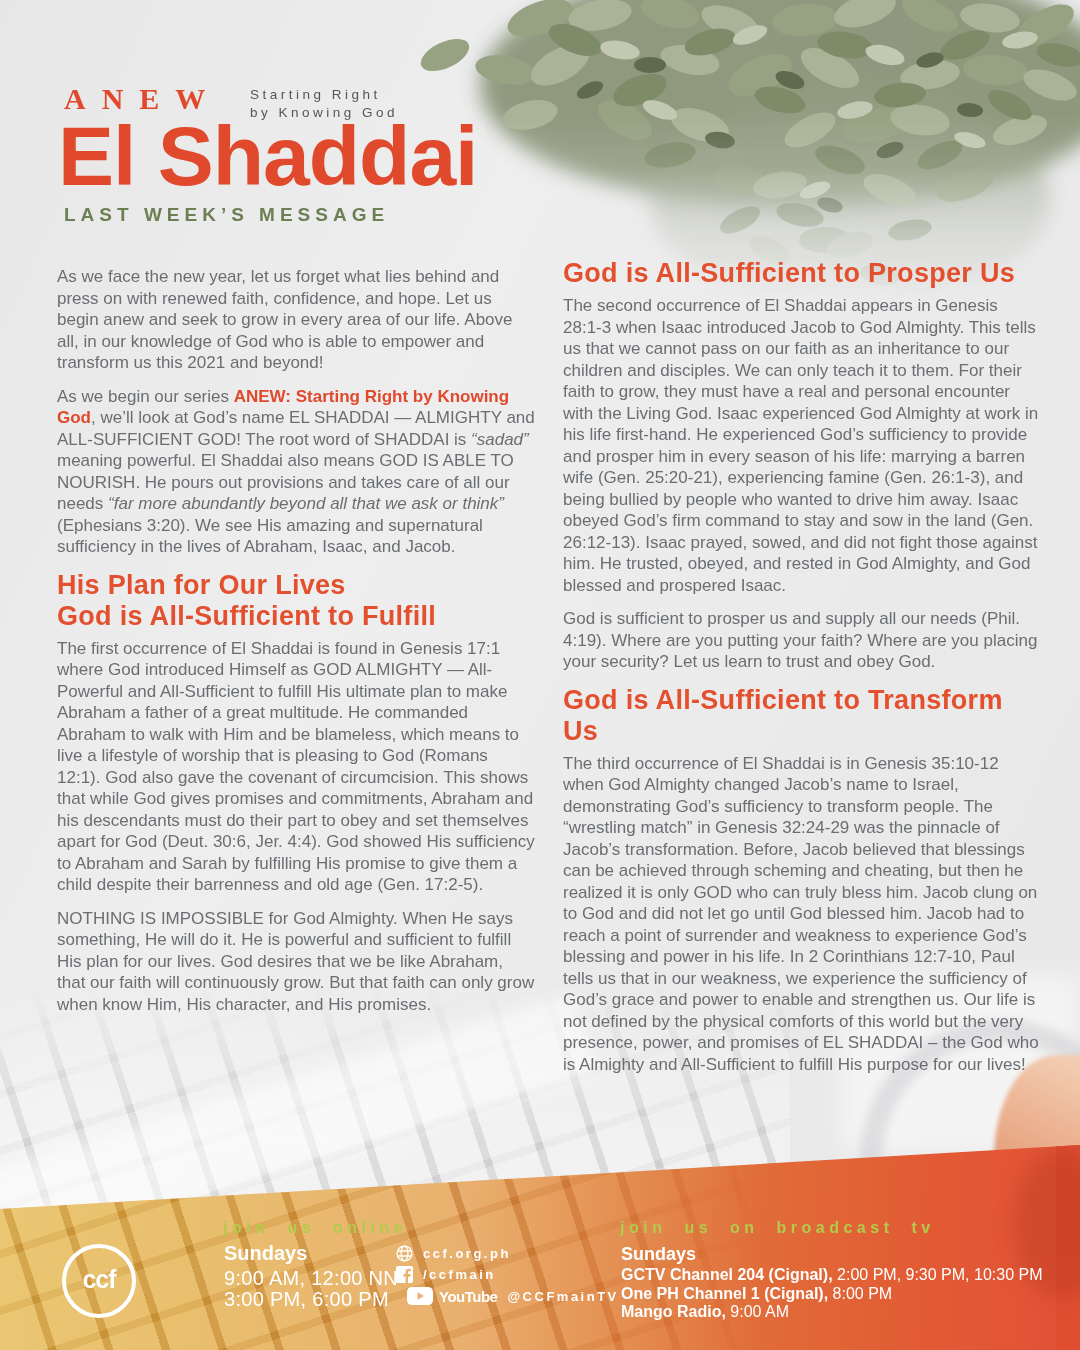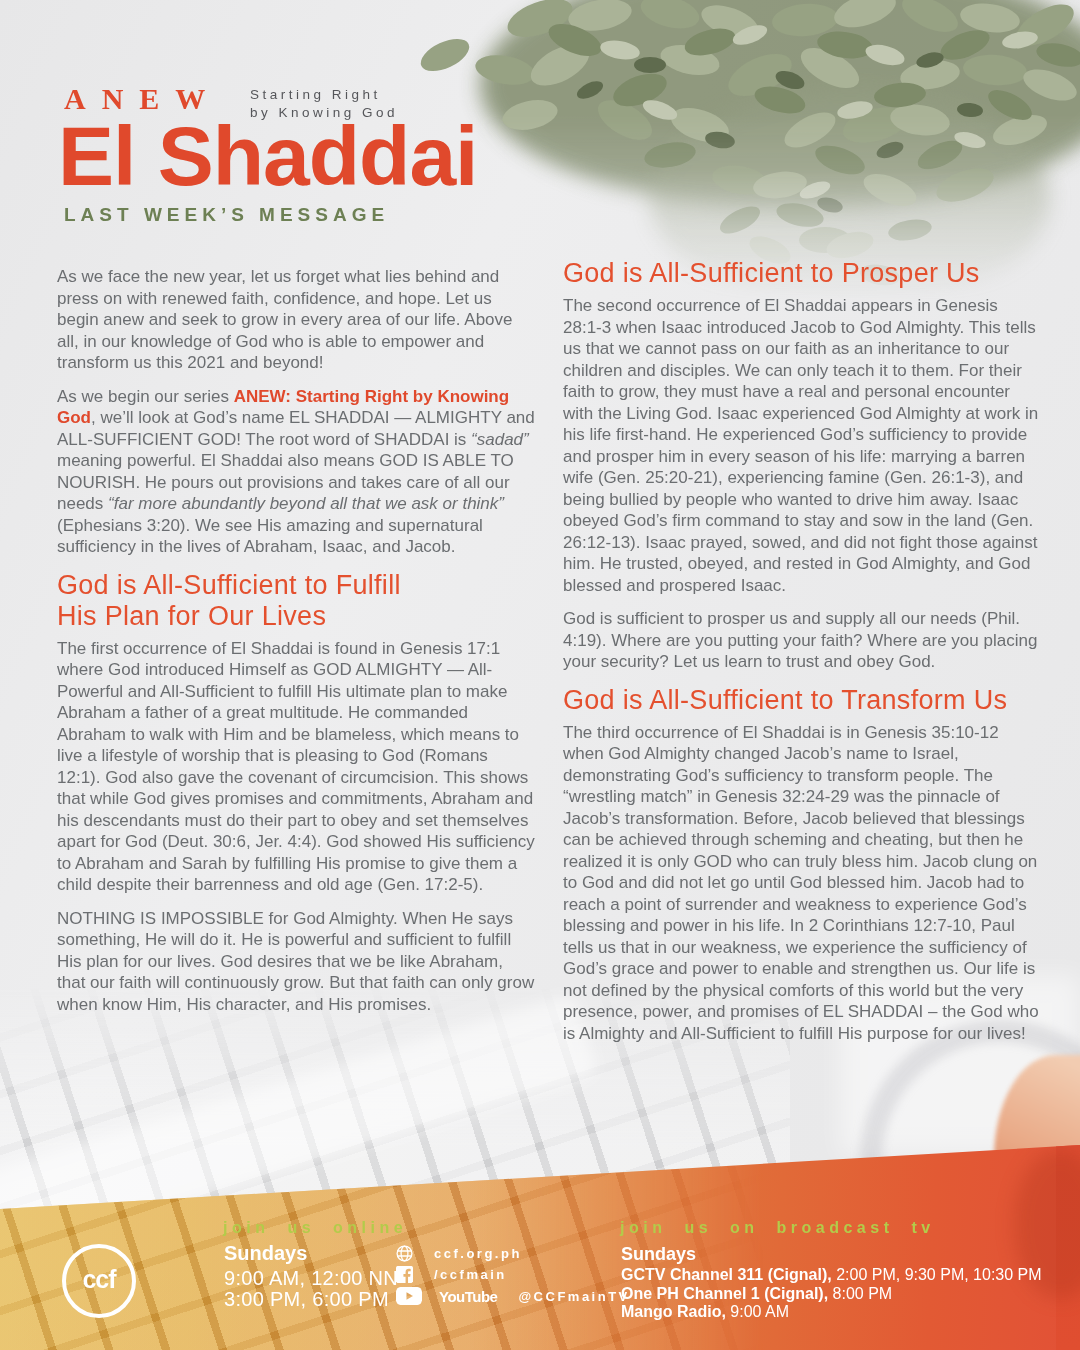--- a/index.html
+++ b/index.html
@@ -38,21 +38,21 @@
     font-size:13.5px; font-weight:normal; letter-spacing:3.5px; line-height:18px; color:#55565a; }
   .title { position:absolute; left:58px; top:112px; z-index:4;
     font-size:84px; font-weight:bold; letter-spacing:-1px; color:#e0492c; line-height:88px; }
   .subtitle { position:absolute; left:64px; top:204px; z-index:4;
     font-size:19px; font-weight:bold; letter-spacing:5px; color:#6d8054; }
   
   .col { position:absolute; z-index:4; width:478px; color:#6b6e71; font-size:17px; line-height:21.5px; }
   .col-left  { left:57px;  top:266px; }
   .col-right { left:563px; top:258px; }
   .body-p { margin:0 0 12px 0; }
-  .section-h { font-size:27px; line-height:31px; font-weight:normal; color:#e4502e;
+  .section-h { font-size:27px; line-height:31px; font-weight:bold; color:#e4502e;
     letter-spacing:.3px; margin:10px 0 6px 0; }
   .b-red { color:#e0492c; font-weight:bold; }
   .it { font-style:italic; }
   
   .footer { position:absolute; left:0; top:1145px; width:1080px; height:205px; z-index:3;
     clip-path:polygon(0 64px,100% 0,100% 100%,0 100%);
     background:linear-gradient(93deg,#dfb148 0%,#dda540 18%,#dc9342 38%,#de7e3c 55%,#e16a38 72%,#e25a34 86%,#e25136 100%);
   }
   .footer .kb-fg { position:absolute; left:0; top:0; width:780px; height:100%;
     background:
@@ -71,24 +71,24 @@
   .join-label { position:absolute; font-size:16px; font-weight:bold; letter-spacing:4.5px;
     word-spacing:9px; color:#b3cb4a; }
   .online-label { left:223px; top:74px; }
   .broadcast-label { left:620px; top:74px; }
   .f-sundays { position:absolute; color:#fff; font-weight:bold; font-size:20px; }
   .sun-online { left:224px; top:97px; }
   .sun-bc { left:621px; top:99px; font-size:18px; }
   .f-time { position:absolute; color:#fff; font-size:20px; letter-spacing:.3px; }
   .t1 { left:224px; top:122px; }
   .t2 { left:224px; top:143px; }
-  .icon-row { position:absolute; display:flex; align-items:center; gap:21px; color:#fff; }
+  .icon-row { position:absolute; display:flex; align-items:center; gap:10px; color:#fff; }
   .row-web { left:396px; top:100px; }
   .row-fb  { left:396px; top:121px; }
-  .row-yt  { left:396px; top:142px; }
+  .row-yt  { left:407px; top:142px; }
   .icon-row .lbl { font-size:13px; font-weight:bold; letter-spacing:2.5px; }
   .yt-word { font-size:15px; font-weight:bold; letter-spacing:-.5px; margin-left:-4px; }
   .bc-lines { position:absolute; left:621px; top:121px; color:#fff; font-size:16px; line-height:18.5px; }
   .bc-lines .b { font-weight:bold; }
   .svg-ic { display:block; }
 </style>
 </head>
 <body>
 
 <div class="page">
@@ -188,22 +188,22 @@
     <div>Starting Right</div>
     <div>by Knowing God</div>
   </div>
   <div class="title">El Shaddai</div>
   <div class="subtitle">LAST WEEK’S MESSAGE</div>
 
   <div class="col col-left">
     <p class="body-p">As we face the new year, let us forget what lies behind and press on with renewed faith, confidence, and hope. Let us begin anew and seek to grow in every area of our life. Above all, in our knowledge of God who is able to empower and transform us this 2021 and beyond!</p>
     <p class="body-p"><span>As we begin our series </span><span class="b-red">ANEW: Starting Right by Knowing God</span><span>, we’ll look at God’s name EL SHADDAI — ALMIGHTY and ALL-SUFFICIENT GOD! The root word of SHADDAI is </span><span class="it">“sadad”</span><span> meaning powerful. El Shaddai also means GOD IS ABLE TO NOURISH. He pours out provisions and takes care of all our needs </span><span class="it">“far more abundantly beyond all that we ask or think”</span><span> (Ephesians 3:20). We see His amazing and supernatural sufficiency in the lives of Abraham, Isaac, and Jacob.</span></p>
     <h2 class="section-h">
+        <span style="display:block">His Plan for Our Lives</span>
         <span style="display:block">God is All-Sufficient to Fulfill</span>
-        <span style="display:block">His Plan for Our Lives</span>
       </h2>
     <p class="body-p">The first occurrence of El Shaddai is found in Genesis 17:1 where God introduced Himself as GOD ALMIGHTY — All-Powerful and All-Sufficient to fulfill His ultimate plan to make Abraham a father of a great multitude. He commanded Abraham to walk with Him and be blameless, which means to live a lifestyle of worship that is pleasing to God (Romans 12:1). God also gave the covenant of circumcision. This shows that while God gives promises and commitments, Abraham and his descendants must do their part to obey and set themselves apart for God (Deut. 30:6, Jer. 4:4). God showed His sufficiency to Abraham and Sarah by fulfilling His promise to give them a child despite their barrenness and old age (Gen. 17:2-5).</p>
     <p class="body-p">NOTHING IS IMPOSSIBLE for God Almighty. When He says something, He will do it. He is powerful and sufficient to fulfill His plan for our lives. God desires that we be like Abraham, that our faith will continuously grow. But that faith can only grow when know Him, His character, and His promises.</p>
   </div>
 
   <div class="col col-right">
     <h2 class="section-h" style="margin-top:0">God is All-Sufficient to Prosper Us</h2>
     <p class="body-p">The second occurrence of El Shaddai appears in Genesis 28:1-3 when Isaac introduced Jacob to God Almighty. This tells us that we cannot pass on our faith as an inheritance to our children and disciples. We can only teach it to them. For their faith to grow, they must have a real and personal encounter with the Living God. Isaac experienced God Almighty at work in his life first-hand. He experienced God’s sufficiency to provide and prosper him in every season of his life: marrying a barren wife (Gen. 25:20-21), experiencing famine (Gen. 26:1-3), and being bullied by people who wanted to drive him away. Isaac obeyed God’s firm command to stay and sow in the land (Gen. 26:12-13). Isaac prayed, sowed, and did not fight those against him. He trusted, obeyed, and rested in God Almighty, and God blessed and prospered Isaac.</p>
     <p class="body-p">God is sufficient to prosper us and supply all our needs (Phil. 4:19). Where are you putting your faith? Where are you placing your security? Let us learn to trust and obey God.</p>
     <h2 class="section-h">God is All-Sufficient to Transform Us</h2>
@@ -255,19 +255,19 @@
           </defs>
         <rect width="26" height="18" rx="4.5" fill="#fff" mask="url(#ytm)"></rect>
       </svg>
       <span class="yt-word">YouTube</span>
       <span class="lbl">@CCFmainTV</span>
     </div>
 
     <div class="join-label broadcast-label">join us on broadcast tv</div>
     <div class="f-sundays sun-bc">Sundays</div>
     <div class="bc-lines">
-      <div><span class="b">GCTV Channel 311 (Cignal),</span><span> 2:00 PM, 9:30 PM, 10:30 PM</span></div>
+      <div><span class="b">GCTV Channel 204 (Cignal),</span><span> 2:00 PM, 9:30 PM, 10:30 PM</span></div>
       <div><span class="b">One PH Channel 1 (Cignal),</span><span> 8:00 PM</span></div>
       <div><span class="b">Mango Radio,</span><span> 9:00 AM</span></div>
     </div>
   </div>
 
 </div>
 
 </body></html>

